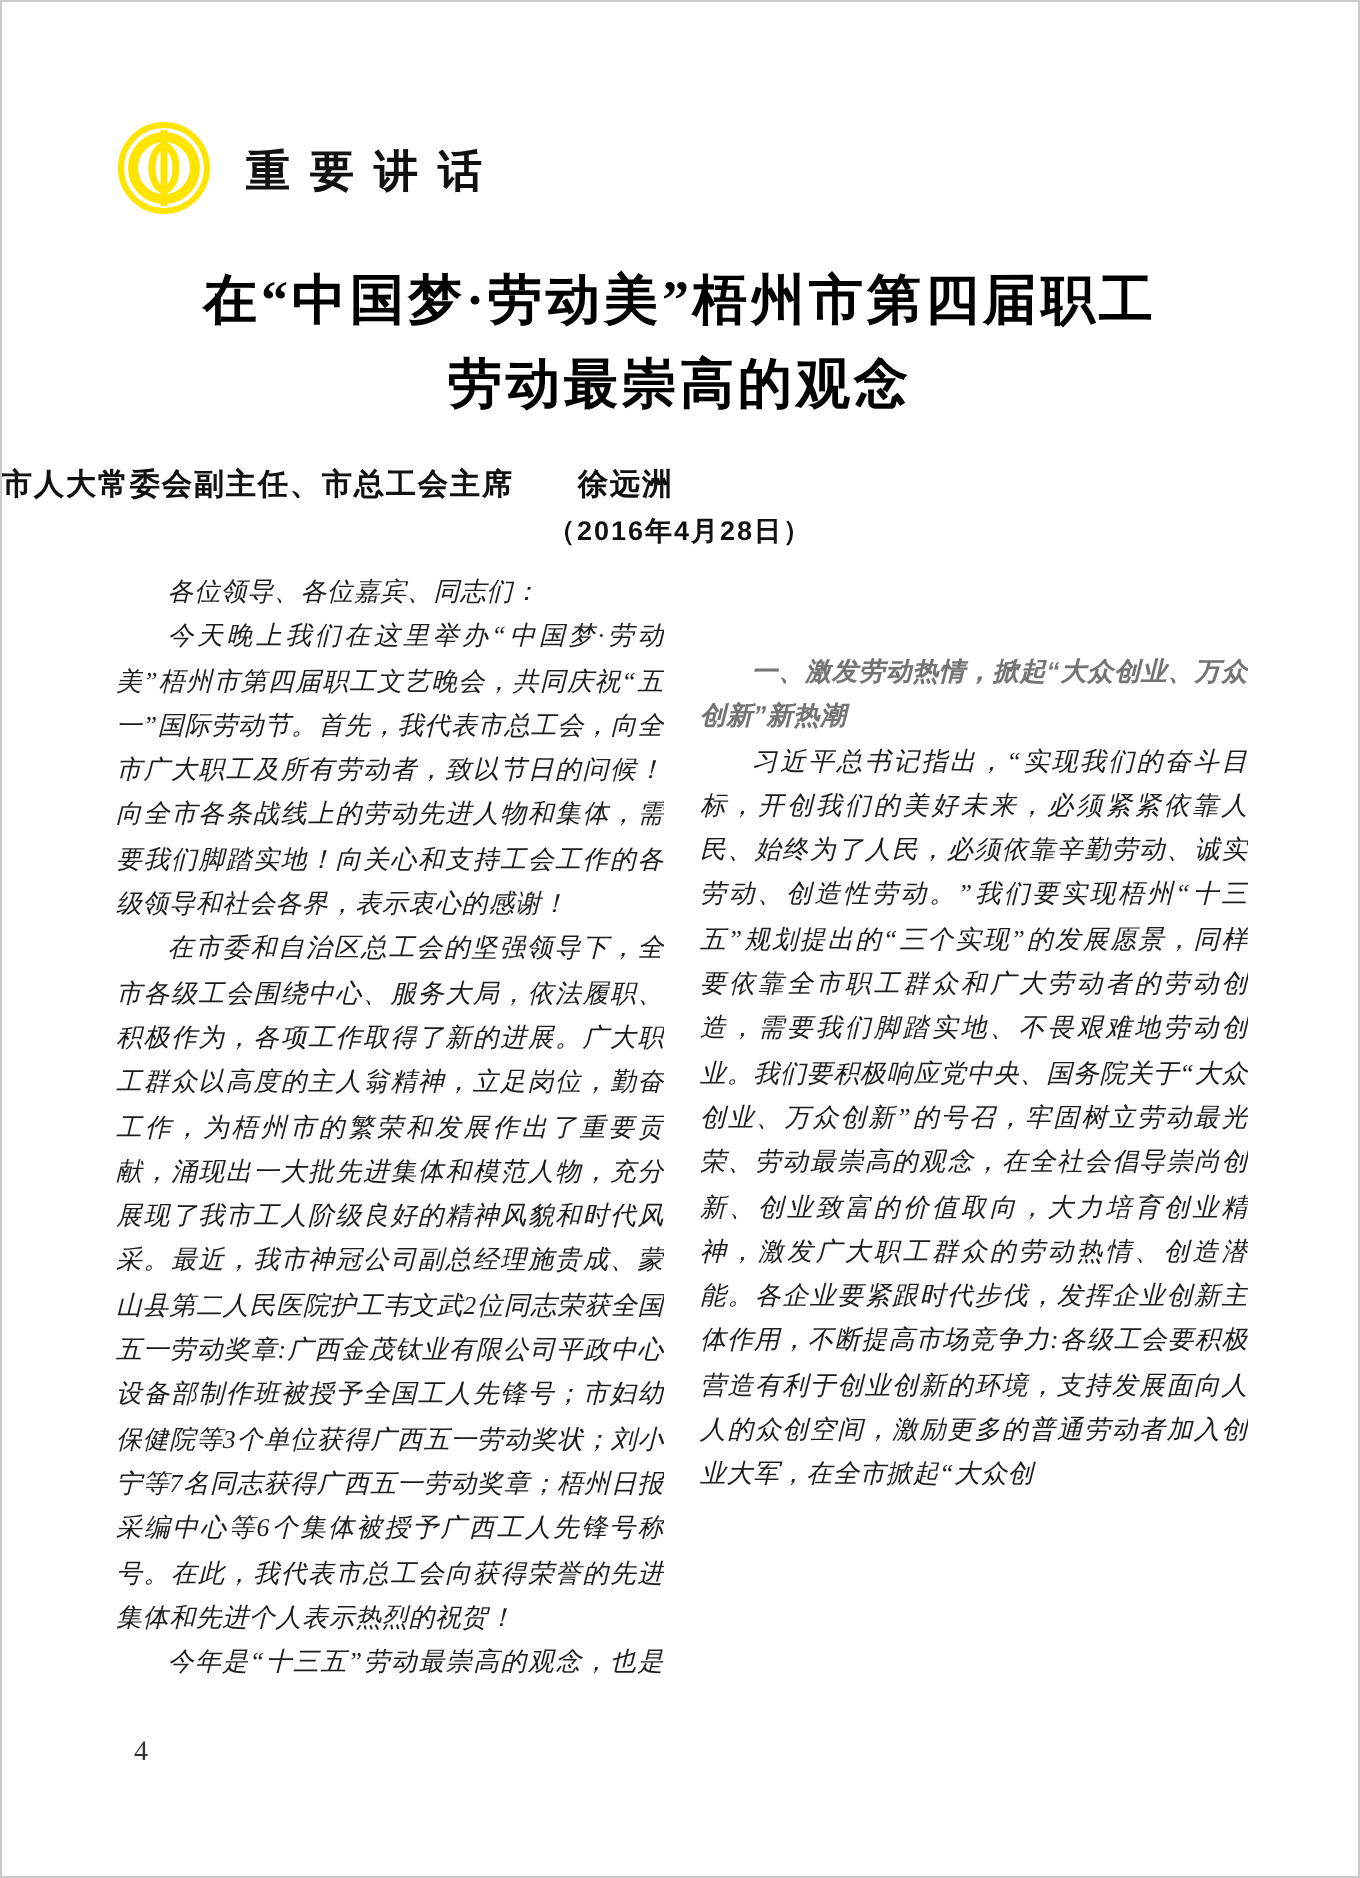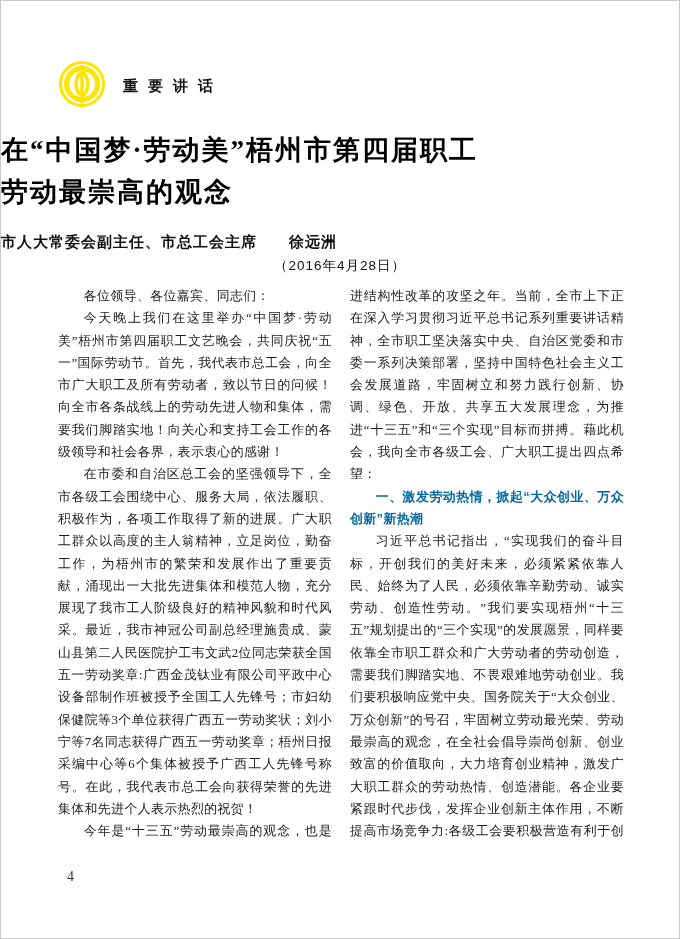--- a/index.html
+++ b/index.html
@@ -16,31 +16,31 @@
     position: absolute;
     left: 56px; top: 60px;
     display: flex;
     align-items: center;
     gap: 16px;
   }
   .logo { width: 50px; height: 46px; display: block; }
   .header-label {
     font-family: "Liberation Sans", sans-serif;
     font-weight: bold;
-    font-size: 15px;
+    font-size: 22px;
     letter-spacing: 10px;
     color: #111111;
     padding-top: 4px;
     white-space: nowrap;
   }
   .doc-title {
     position: absolute;
     left: 0; top: 128px;
     width: 100%;
-    text-align: left;
+    text-align: center;
     font-family: "Liberation Serif", serif;
     font-weight: bold;
     font-size: 27px;
     line-height: 42px;
     letter-spacing: 2px;
     color: #000000;
   }
   .byline {
     position: absolute;
     left: 0; top: 232px;
@@ -50,48 +50,49 @@
     font-size: 15px;
     letter-spacing: 1px;
     color: #111111;
   }
   .date-line {
     position: absolute;
     left: 0; top: 256px;
     width: 100%;
     text-align: center;
     font-family: "Liberation Sans", sans-serif;
-    font-weight: normal;
+    font-weight: bold;
     font-size: 13.5px;
     letter-spacing: 1px;
     color: #111111;
   }
   .columns {
     position: absolute;
     left: 57px; top: 284px;
     width: 566px;
     height: 560px;
     display: flex;
     gap: 18px;
   }
-  .column { flex: 1 1 0; overflow: hidden; }
+  .column { flex: 1 1 0; overflow: hidden; font-style: italic; }
   .column p {
     font-size: 12.9px;
     line-height: 22.3px;
     text-align: justify;
     text-justify: inter-ideograph;
     letter-spacing: 0.4px;
     color: #1c1c1c;
   }
   .column p.indent { text-indent: 2em; }
   .column p.heading {
     font-family: "Liberation Sans", sans-serif;
     font-weight: bold;
     text-indent: 2em;
-    color: #0369a1;
+    color: #737373;
+    margin-top: 40px;
   }
   .page-number {
     position: absolute;
     left: 66px; top: 868px;
     font-size: 14px;
     color: #333333;
   }
 </style>
 </head>
 <body>
@@ -115,19 +116,18 @@
 <div class="date-line">（2016年4月28日）</div>
 
 <div class="columns">
   <div class="column">
     <p class="indent">各位领导、各位嘉宾、同志们：</p>
     <p class="indent">今天晚上我们在这里举办“中国梦·劳动美”梧州市第四届职工文艺晚会，共同庆祝“五一”国际劳动节。首先，我代表市总工会，向全市广大职工及所有劳动者，致以节日的问候！向全市各条战线上的劳动先进人物和集体，需要我们脚踏实地！向关心和支持工会工作的各级领导和社会各界，表示衷心的感谢！</p>
     <p class="indent">在市委和自治区总工会的坚强领导下，全市各级工会围绕中心、服务大局，依法履职、积极作为，各项工作取得了新的进展。广大职工群众以高度的主人翁精神，立足岗位，勤奋工作，为梧州市的繁荣和发展作出了重要贡献，涌现出一大批先进集体和模范人物，充分展现了我市工人阶级良好的精神风貌和时代风采。最近，我市神冠公司副总经理施贵成、蒙山县第二人民医院护工韦文武2位同志荣获全国五一劳动奖章:广西金茂钛业有限公司平政中心设备部制作班被授予全国工人先锋号；市妇幼保健院等3个单位获得广西五一劳动奖状；刘小宁等7名同志获得广西五一劳动奖章；梧州日报采编中心等6个集体被授予广西工人先锋号称号。在此，我代表市总工会向获得荣誉的先进集体和先进个人表示热烈的祝贺！</p>
     <p class="indent">今年是“十三五”劳动最崇高的观念，也是推</p>
   </div>
   <div class="column">
-    <p>进结构性改革的攻坚之年。当前，全市上下正在深入学习贯彻习近平总书记系列重要讲话精神，全市职工坚决落实中央、自治区党委和市委一系列决策部署，坚持中国特色社会主义工会发展道路，牢固树立和努力践行创新、协调、绿色、开放、共享五大发展理念，为推进“十三五”和“三个实现”目标而拼搏。藉此机会，我向全市各级工会、广大职工提出四点希望：</p>
     <p class="heading">一、激发劳动热情，掀起“大众创业、万众创新”新热潮</p>
     <p class="indent">习近平总书记指出，“实现我们的奋斗目标，开创我们的美好未来，必须紧紧依靠人民、始终为了人民，必须依靠辛勤劳动、诚实劳动、创造性劳动。”我们要实现梧州“十三五”规划提出的“三个实现”的发展愿景，同样要依靠全市职工群众和广大劳动者的劳动创造，需要我们脚踏实地、不畏艰难地劳动创业。我们要积极响应党中央、国务院关于“大众创业、万众创新”的号召，牢固树立劳动最光荣、劳动最崇高的观念，在全社会倡导崇尚创新、创业致富的价值取向，大力培育创业精神，激发广大职工群众的劳动热情、创造潜能。各企业要紧跟时代步伐，发挥企业创新主体作用，不断提高市场竞争力:各级工会要积极营造有利于创业创新的环境，支持发展面向人人的众创空间，激励更多的普通劳动者加入创业大军，在全市掀起“大众创</p>
   </div>
 </div>
 
 <div class="page-number">4</div>
 
 </body></html>

